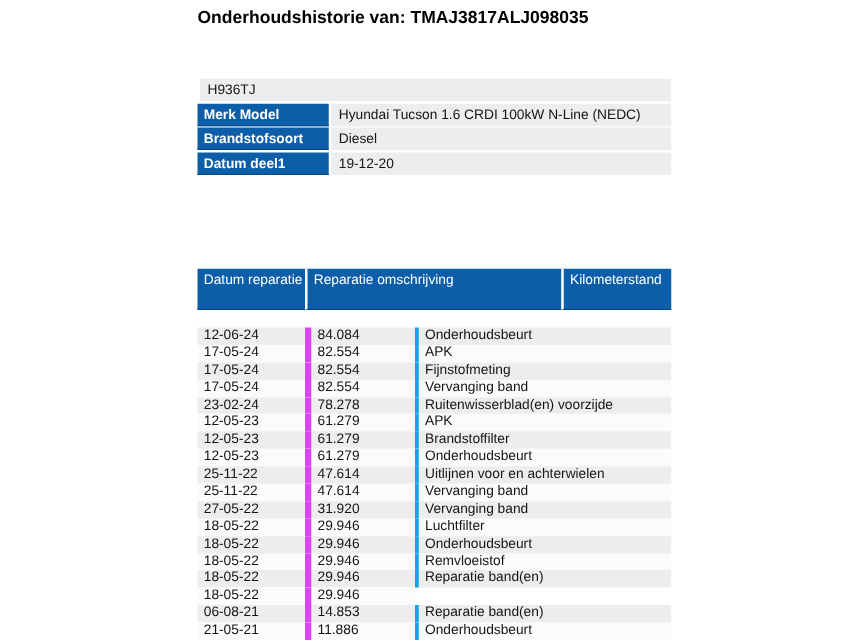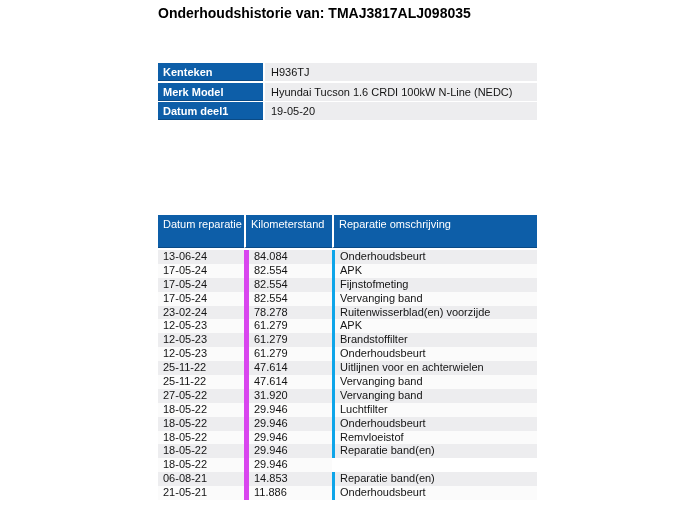--- a/index.html
+++ b/index.html
@@ -43,21 +43,21 @@
     flex:1;margin-left:2px;
     background:var(--row-gray);
     font-size:11px;
     padding:3px 0 11px 6px;
     overflow:hidden;white-space:nowrap;
   }
   
   .repairs-table{
     position:absolute;left:158px;top:215px;width:379px;
   }
-  .rep-header{display:flex;height:33px;margin-bottom:2px;}
+  .rep-header{display:flex;height:33px;margin-bottom:14px;}
   .rep-header .cell{
     background:var(--blue);
     border-bottom:1px solid var(--blue-dark);
     color:var(--header-text);
     font-size:11px;font-weight:normal;
     padding:3px 0 0 5px;
     overflow:hidden;white-space:nowrap;
   }
   .rep-body .rep-row{display:flex;height:13.9px;}
   .rep-row.odd .cell{background:var(--row-gray);}
@@ -72,42 +72,45 @@
   .col-desc{flex:1;border-left:3px solid #0ea5e9;}
   .rep-header .col-km,.rep-header .col-desc{border-left:2px solid #fff;}
 </style>
 </head>
 <body>
 
 <div class="page-title">Onderhoudshistorie van: TMAJ3817ALJ098035</div>
 
 <div class="vehicle-table">
     <div class="vi-row">
-      <div class="vi-label">Kenteken</div>
       <div class="vi-value">H936TJ</div>
     </div>
     <div class="vi-row">
       <div class="vi-label">Merk Model</div>
       <div class="vi-value">Hyundai Tucson 1.6 CRDI 100kW N-Line (NEDC)</div>
     </div>
     <div class="vi-row">
+      <div class="vi-label">Brandstofsoort</div>
+      <div class="vi-value">Diesel</div>
+    </div>
+    <div class="vi-row">
       <div class="vi-label">Datum deel1</div>
-      <div class="vi-value">19-05-20</div>
+      <div class="vi-value">19-12-20</div>
     </div>
   </div>
 
 <div class="repairs-table">
   <div class="rep-header">
     <div class="cell col-date">Datum reparatie</div>
+    <div class="cell col-desc">Reparatie omschrijving</div>
     <div class="cell col-km">Kilometerstand</div>
-    <div class="cell col-desc">Reparatie omschrijving</div>
   </div>
   <div class="rep-body">
       <div class="rep-row odd">
-        <div class="cell col-date">13-06-24</div>
+        <div class="cell col-date">12-06-24</div>
         <div class="cell col-km">84.084</div>
         <div class="cell col-desc">Onderhoudsbeurt</div>
       </div>
       <div class="rep-row even">
         <div class="cell col-date">17-05-24</div>
         <div class="cell col-km">82.554</div>
         <div class="cell col-desc">APK</div>
       </div>
       <div class="rep-row odd">
         <div class="cell col-date">17-05-24</div>

